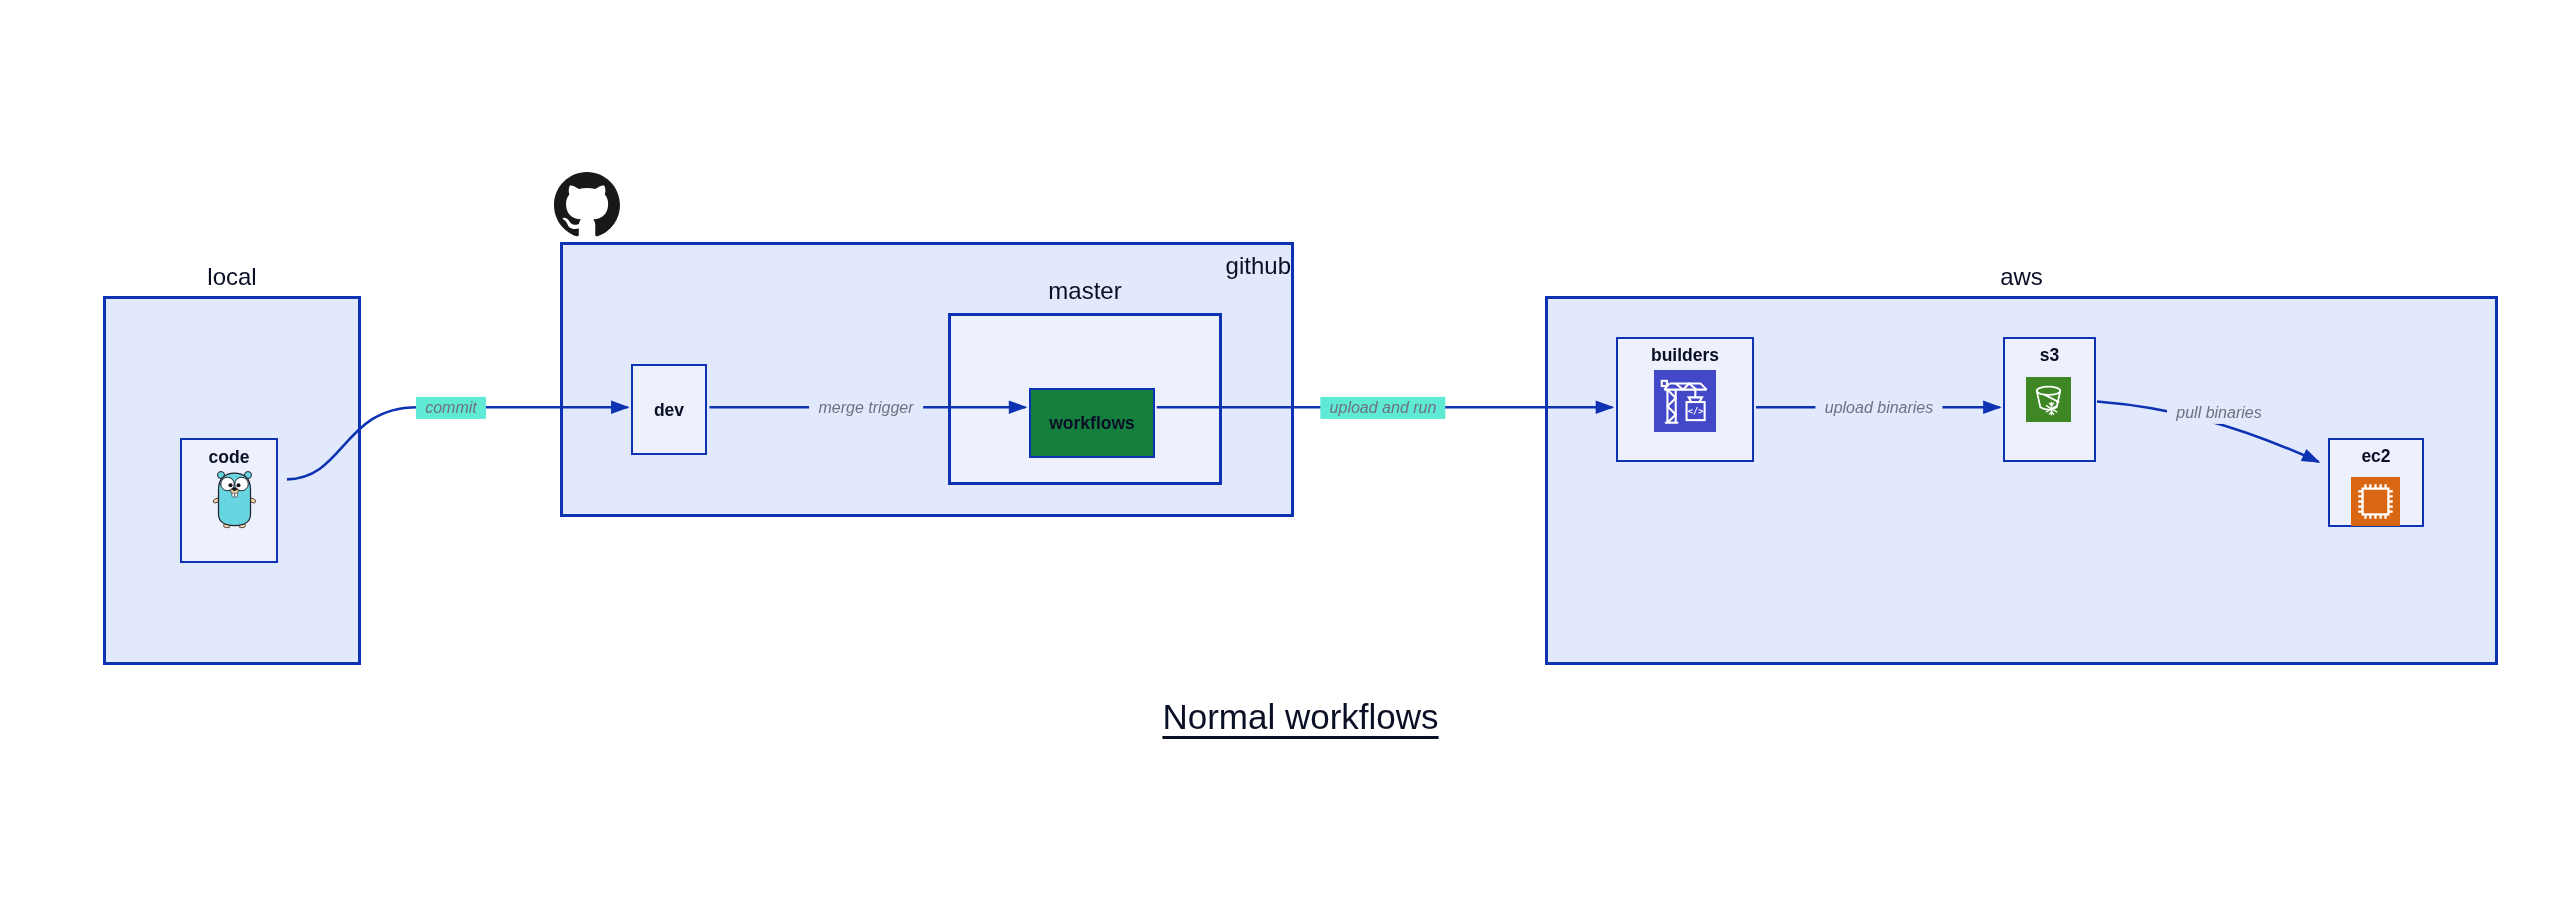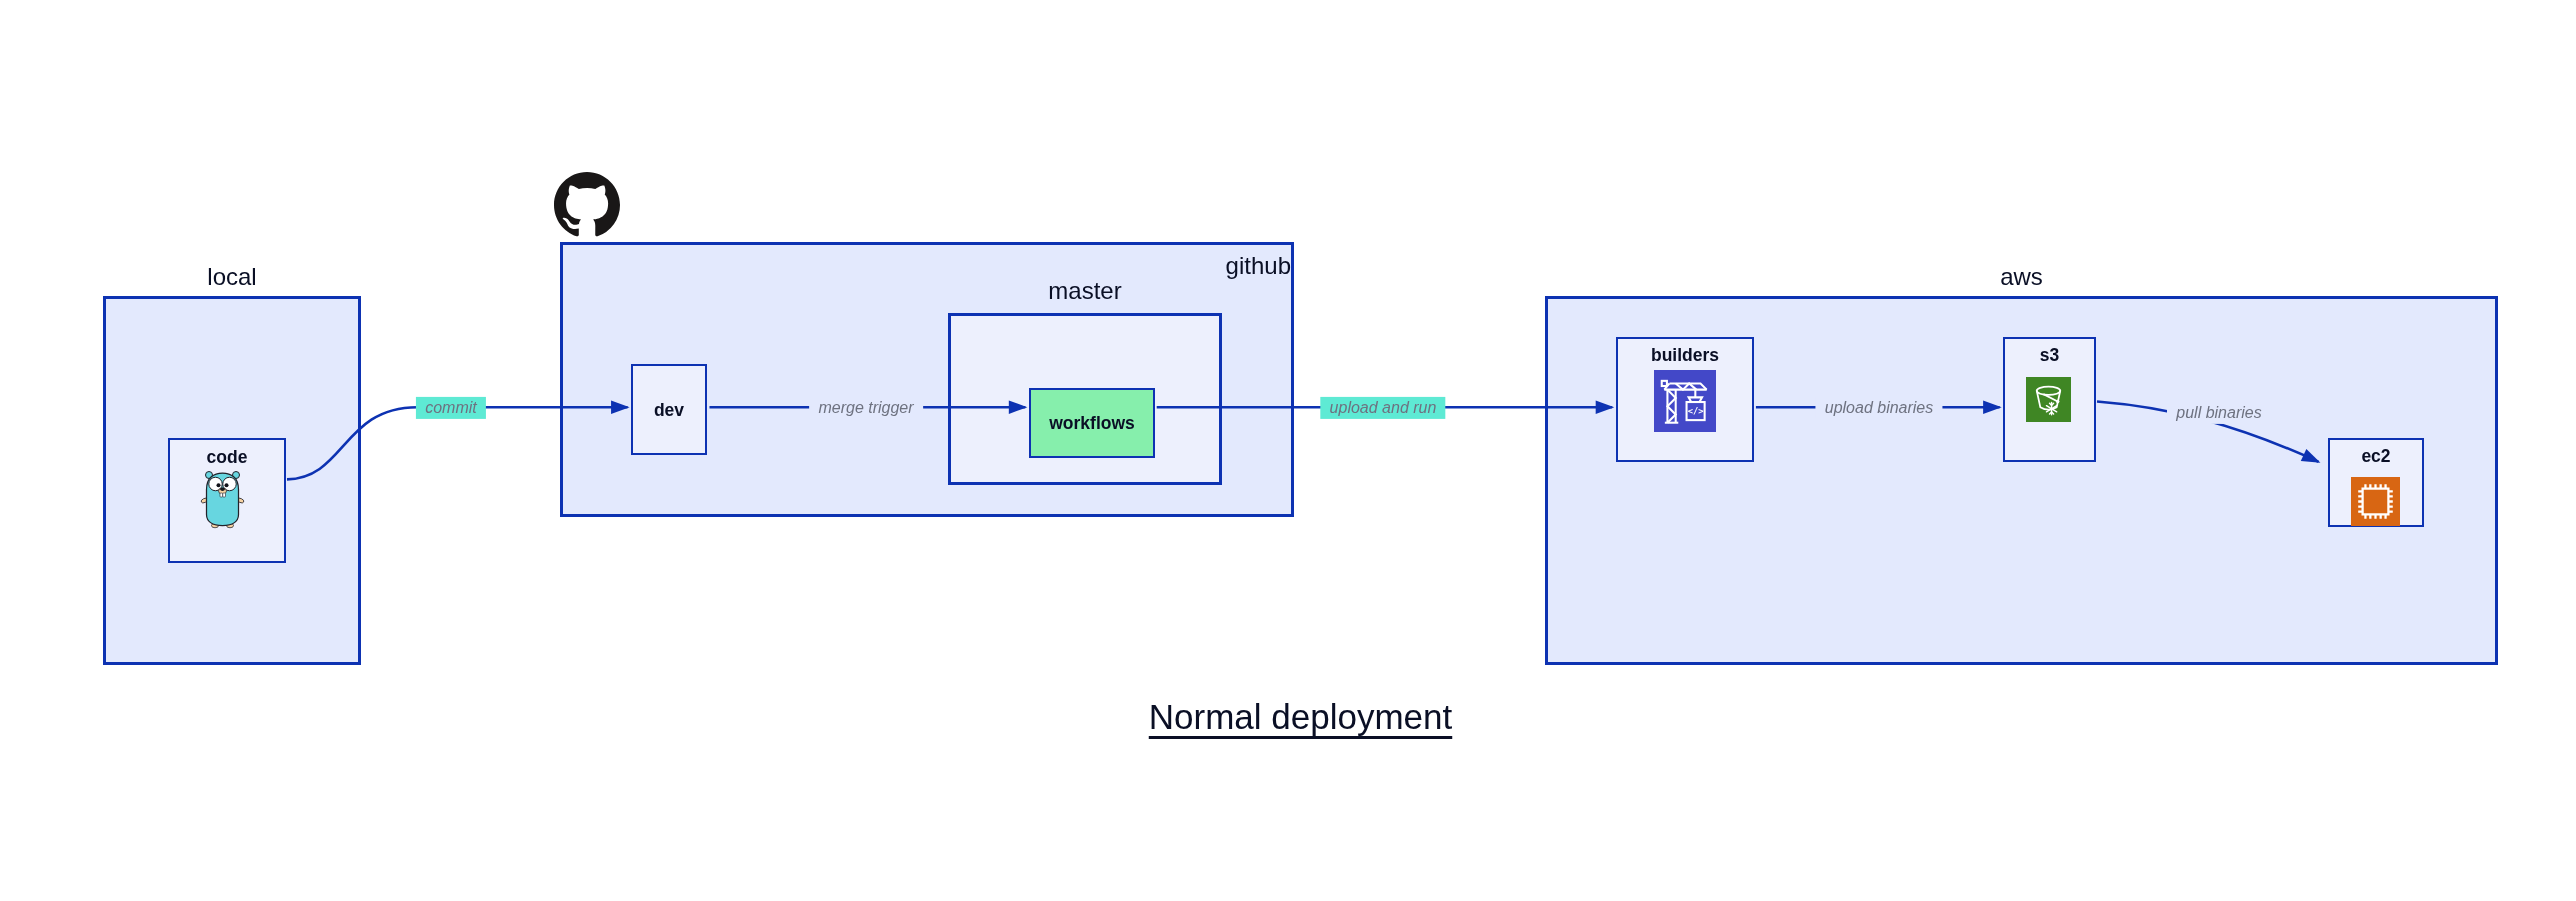--- a/index.html
+++ b/index.html
@@ -18,21 +18,21 @@
     z-index:1;
   }
   .container.inner{ background:#edf0fd; z-index:2; }
   .node{
     position:absolute;
     background:#edf0fd;
     border:2.6px solid #0d32b2;
     box-sizing:border-box;
     z-index:3;
   }
-  .node.lightest{ background:#86efac; }
+  .node.lightest{ background:#15803d; }
   .ctitle{
     position:absolute;
     font-size:24px;
     font-weight:500;
     color:#0a0f25;
     line-height:29px;
     height:29px;
     z-index:2;
     white-space:nowrap;
   }
@@ -109,21 +109,21 @@
   <div class="ctitle center" style="left:948px;top:276px;width:274px;">master</div>
 
   <div class="ctitle center" style="left:1545px;top:262px;width:953px;">aws</div>
 
   <div class="logo" style="left:554px;top:172px;width:66px;height:66px;">
     <svg viewBox="0 0 16 16" width="66" height="66" aria-hidden="true">
       <path fill="#191717" d="M8 0C3.58 0 0 3.58 0 8c0 3.54 2.29 6.53 5.47 7.59.4.07.55-.17.55-.38 0-.19-.01-.82-.01-1.49-2.01.37-2.53-.49-2.69-.94-.09-.23-.48-.94-.82-1.13-.28-.15-.68-.52-.01-.53.63-.01 1.08.58 1.23.82.72 1.21 1.87.87 2.33.66.07-.52.28-.87.51-1.07-1.78-.2-3.64-.89-3.64-3.95 0-.87.31-1.59.82-2.15-.08-.2-.36-1.02.08-2.12 0 0 .67-.21 2.2.82.64-.18 1.32-.27 2-.27s1.36.09 2 .27c1.53-1.04 2.2-.82 2.2-.82.44 1.1.16 1.92.08 2.12.51.56.82 1.27.82 2.15 0 3.07-1.87 3.75-3.65 3.95.29.25.54.73.54 1.48 0 1.07-.01 1.93-.01 2.2 0 .21.15.46.55.38A8.01 8.01 0 0 0 16 8c0-4.42-3.58-8-8-8Z"></path>
     </svg>
   </div>
 
-  <div class="node" style="left:168px;top:438px;width:118px;height:125px;">
+  <div class="node" style="left:180px;top:438px;width:98px;height:125px;">
     <div class="node-label" style="top:7.2px;">code</div>
     <div class="node-icon" style="left:30px;top:29px;width:45px;height:60px;">
       <svg viewBox="0 0 90 118" width="45" height="60">
         <circle cx="18" cy="11" r="7" fill="#67d6e0" stroke="#22222a" stroke-width="2"></circle>
         <circle cx="72" cy="11" r="7" fill="#67d6e0" stroke="#22222a" stroke-width="2"></circle>
         <ellipse cx="9" cy="62" rx="7" ry="4" fill="#f6d2a2" stroke="#22222a" stroke-width="1.5" transform="rotate(-25 9 62)"></ellipse>
         <ellipse cx="81" cy="62" rx="7" ry="4" fill="#f6d2a2" stroke="#22222a" stroke-width="1.5" transform="rotate(25 81 62)"></ellipse>
         <ellipse cx="30" cy="112" rx="7" ry="4.5" fill="#f6d2a2" stroke="#22222a" stroke-width="1.5"></ellipse>
         <ellipse cx="60" cy="112" rx="7" ry="4.5" fill="#f6d2a2" stroke="#22222a" stroke-width="1.5"></ellipse>
         <path d="M13 40 C13 16 28 7 45 7 C62 7 77 16 77 40 L77 90 C77 106 62 112 45 112 C28 112 13 106 13 90 Z" fill="#67d6e0" stroke="#22222a" stroke-width="2.5"></path>
@@ -219,16 +219,16 @@
     <path class="wire" marker-end="url(#arrow)" d="M 3408 790 H 3881"></path>
     <path class="wire" marker-end="url(#arrow)" d="M 4070 779 C 4210 790 4340 823 4500 896"></path>
   </svg>
 
   <div class="edge-label on-white" style="left:451px;top:408px;">commit</div>
   <div class="edge-label on-lav" style="left:866px;top:408px;">merge trigger</div>
   <div class="edge-label on-white" style="left:1383px;top:408px;">upload and run</div>
   <div class="edge-label on-lav" style="left:1879px;top:408px;">upload binaries</div>
   <div class="edge-label on-lav" style="left:2219px;top:413px;">pull binaries</div>
 
-  <div class="caption">Normal deployment</div>
+  <div class="caption">Normal workflows</div>
 
 </div>
 
 
 </body></html>

